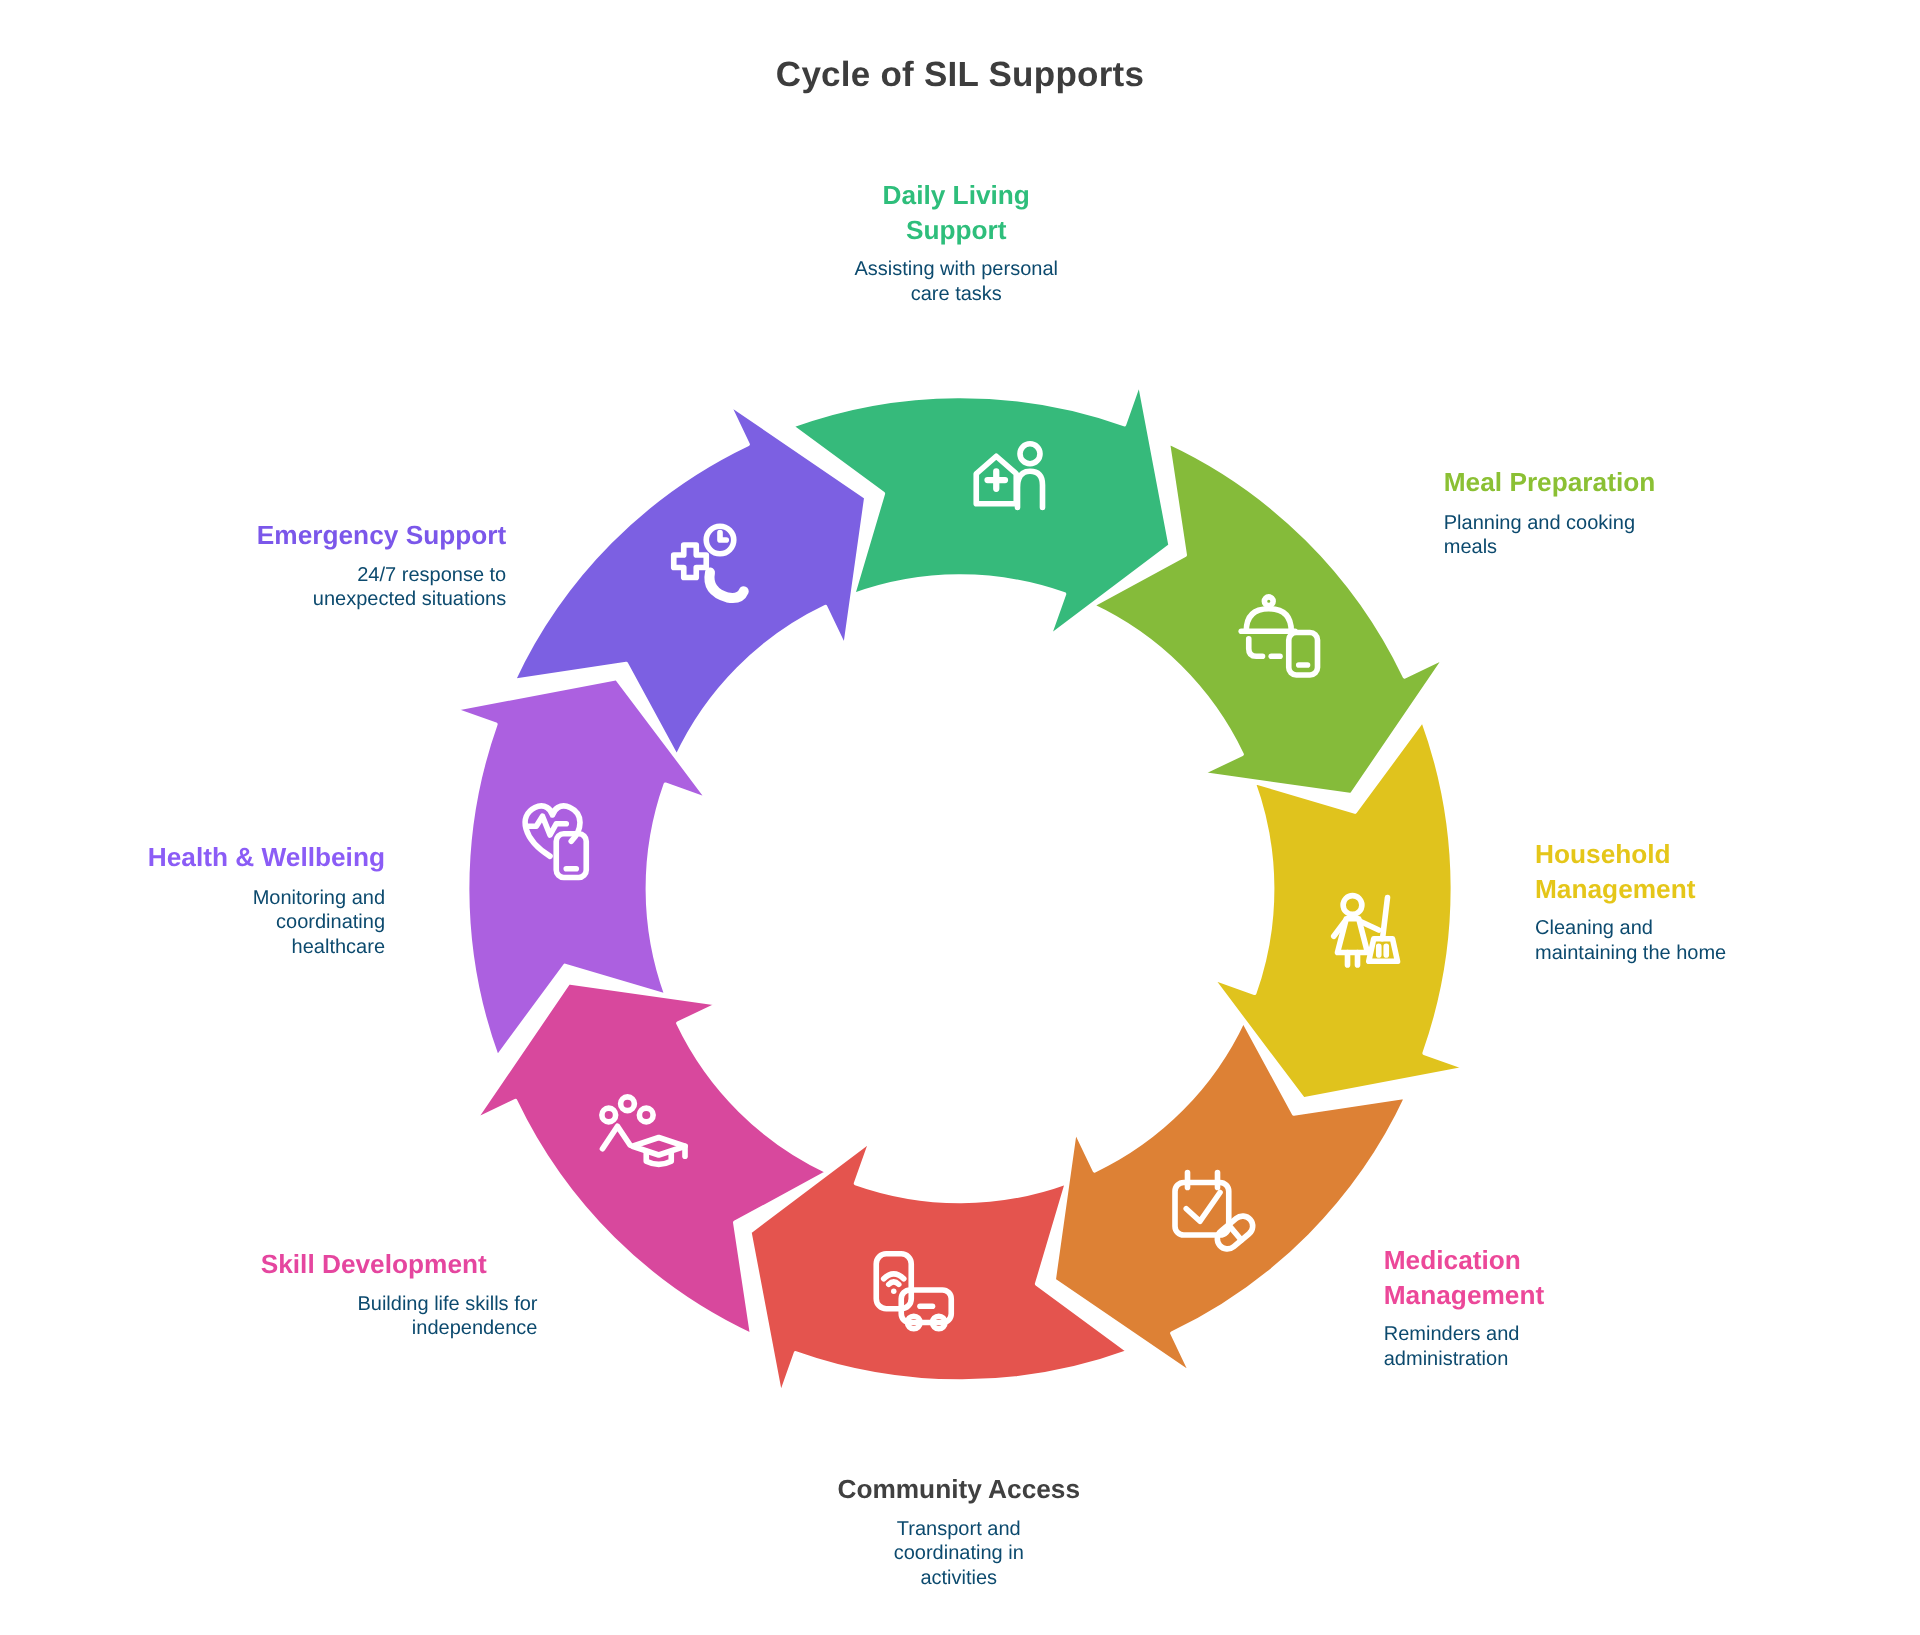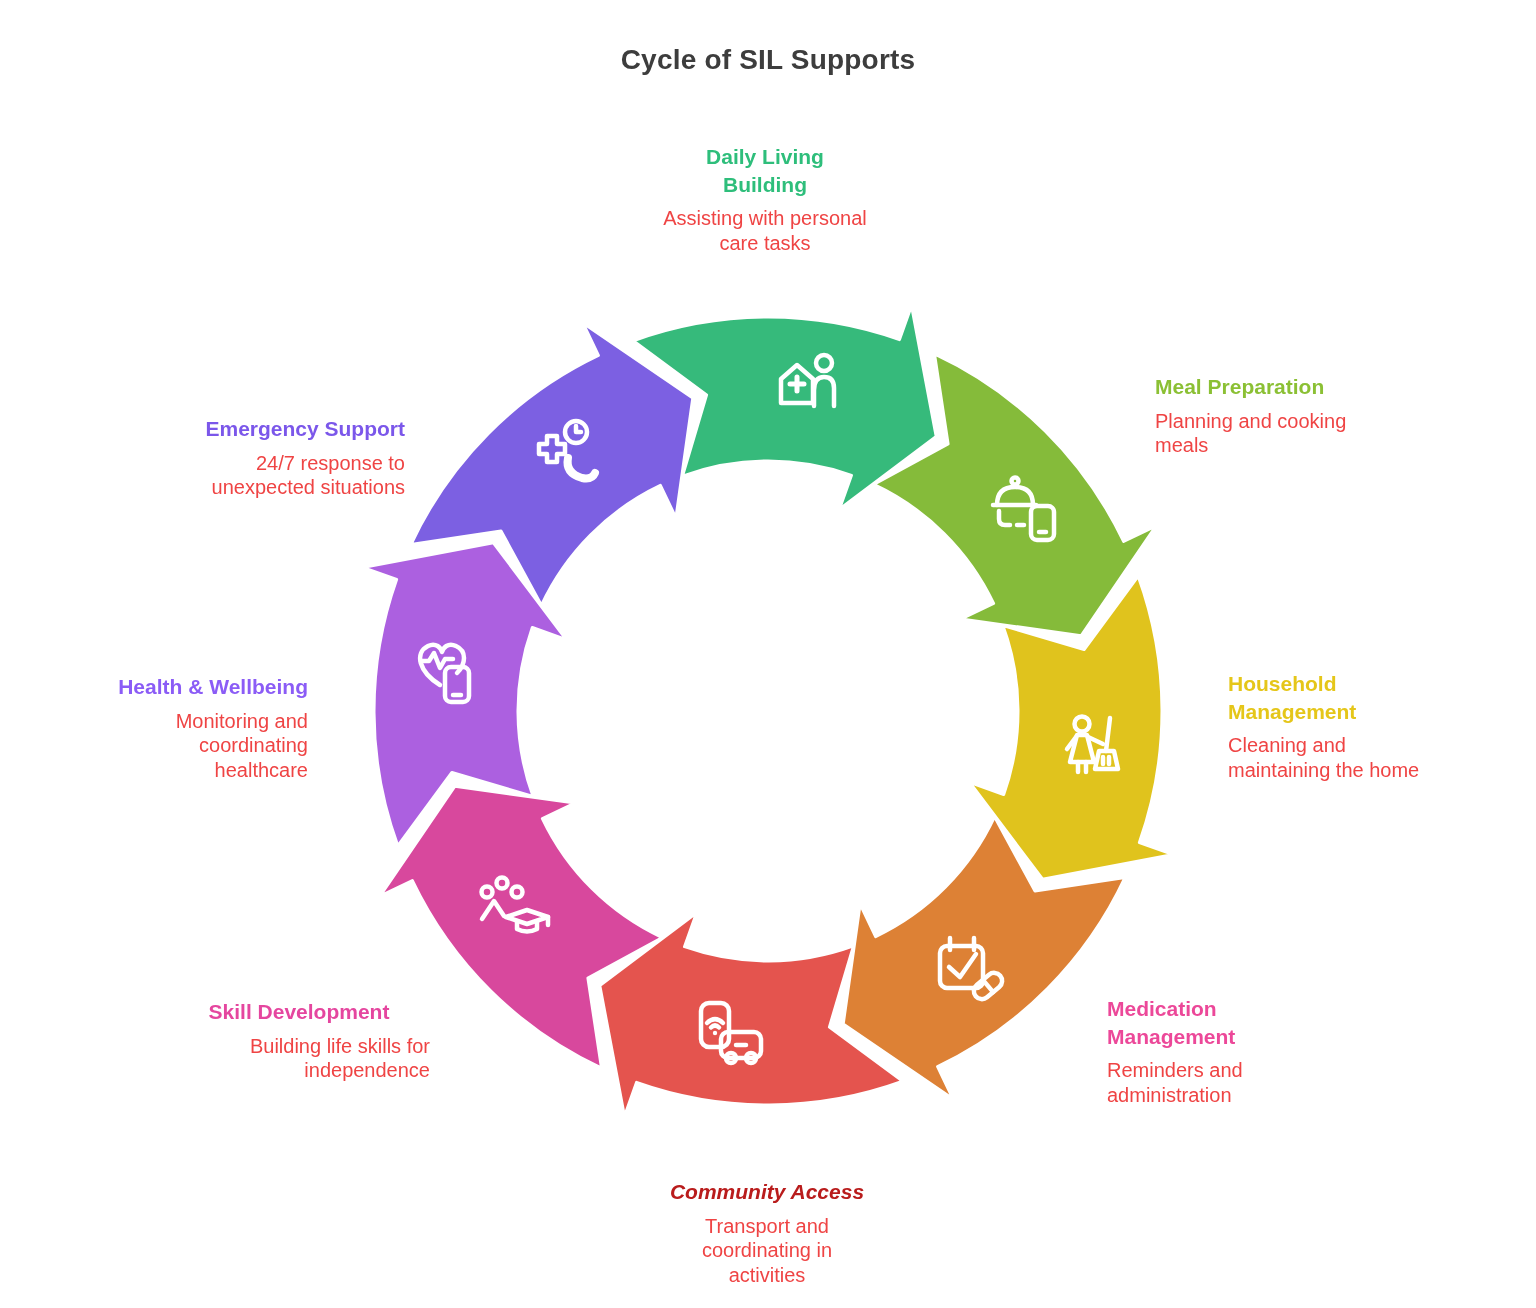--- a/index.html
+++ b/index.html
@@ -4,21 +4,21 @@
 <style>
   html,body{margin:0;padding:0;background:#ffffff;}
   body{width:1536px;height:1308px;position:relative;overflow:hidden;
        font-family:"Liberation Sans",sans-serif;}
   .stage{position:absolute;inset:0;}
   .page-title{position:absolute;left:0;top:44px;width:100%;text-align:center;
       font-size:28px;font-weight:700;color:#3d3d3d;letter-spacing:.2px;}
   .label-block{position:absolute;}
   .label-block h3{margin:0;font-size:21px;font-weight:700;line-height:1.32;
       white-space:pre-line;}
-  .label-block p{margin:8px 0 0 0;font-size:20px;line-height:1.22;color:#ef4444;
+  .label-block p{margin:8px 0 0 0;font-size:16px;line-height:1.22;color:#0c4a6e;
       white-space:pre-line;}
   .align-c{text-align:center;}
   .align-l{text-align:left;}
   .align-r{text-align:right;}
   
   .pos-daily     {left:615px;  top:143px;  width:300px;}
   .pos-meal      {left:1155px; top:373px;  width:290px;}
   .pos-household {left:1228px; top:670px;  width:270px;}
   .pos-medication{left:1107px; top:995px;  width:270px;}
   .pos-community {left:617px;  top:1178px; width:300px;}
@@ -120,21 +120,21 @@
         <path d="M12 31 H20 V23 H30 V31 H38 V41 H30 V49 H20 V41 H12 Z"></path>
         <circle cx="49" cy="19" r="11"></circle>
         <path d="M49 13 V19 H54"></path>
         <path d="M41 45 Q38 60 55 65 Q65 67 68 60" stroke-width="8"></path>
       </g>
     </g>
   </svg>
 
   <div class="label-block pos-daily align-c">
     <h3 style="color: rgb(46, 190, 123);">Daily Living
-Building</h3>
+Support</h3>
     <p>Assisting with personal
 care tasks</p>
   </div>
 
   <div class="label-block pos-meal align-l">
     <h3 style="color: rgb(139, 192, 52);">Meal Preparation</h3>
     <p>Planning and cooking
 meals</p>
   </div>
 
@@ -146,21 +146,21 @@
   </div>
 
   <div class="label-block pos-medication align-l">
     <h3 style="color: #ec4899;">Medication
 Management</h3>
     <p>Reminders and
 administration</p>
   </div>
 
   <div class="label-block pos-community align-c">
-    <h3 style="color: #b91c1c; font-style: italic;">Community Access</h3>
+    <h3 style="color: #404040;">Community Access</h3>
     <p>Transport and
 coordinating in
 activities</p>
   </div>
 
   <div class="label-block pos-skill align-r">
     <h3 style="color: rgb(229, 70, 159); text-align: center;">Skill Development</h3>
     <p>Building life skills for
 independence</p>
   </div>

